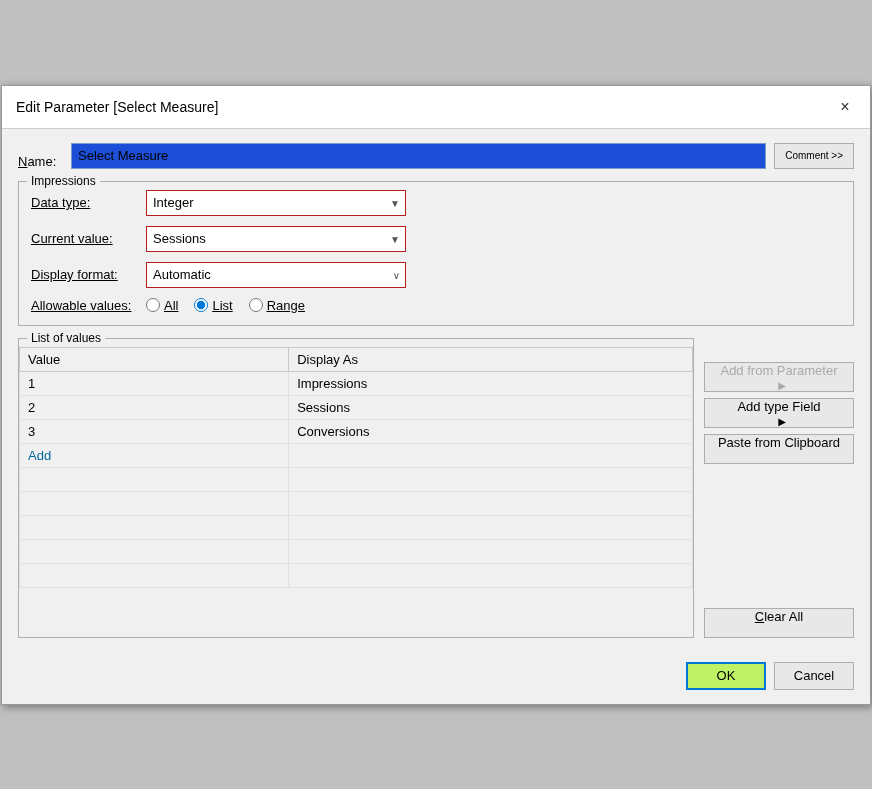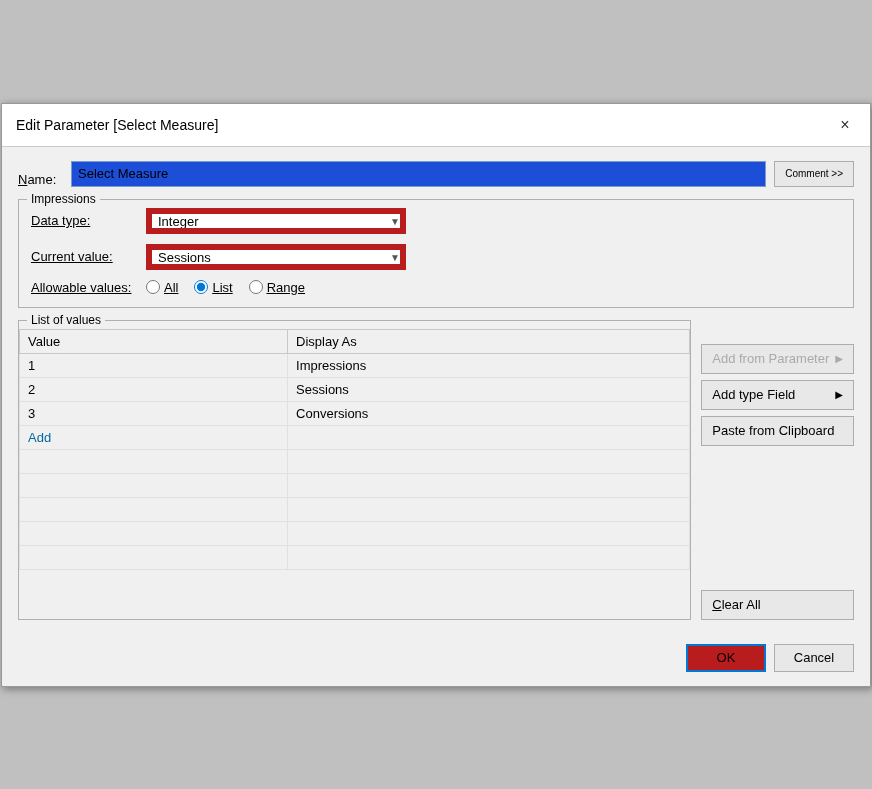--- a/index.html
+++ b/index.html
@@ -136,21 +136,21 @@
 
     .select-wrapper {
       position: relative;
       display: inline-block;
       width: 260px;
     }
 
     .select-wrapper select {
       width: 100%;
       height: 26px;
-      border: 6px solid #b91c1c;
+      border: 1px solid #b91c1c;
       background: #fff;
       padding: 0 6px;
       font-size: 13px;
       appearance: none;
       -webkit-appearance: none;
       cursor: pointer;
       padding-right: 24px;
     }
 
     .select-arrow {
@@ -236,20 +236,21 @@
       height: 30px;
       padding: 0 10px;
       border: 1px solid #adadad;
       background: #e8e8e8;
       cursor: pointer;
       font-size: 13px;
       display: flex;
       align-items: center;
       justify-content: space-between;
       white-space: nowrap;
+      flex-direction: column;
     }
 
     .side-btn:disabled {
       color: #aaa;
       cursor: default;
     }
 
     .side-btn .arrow {
       font-size: 10px;
       margin-left: 6px;
@@ -270,21 +271,21 @@
       width: 80px;
       height: 28px;
       border: 1px solid #adadad;
       background: #e8e8e8;
       cursor: pointer;
       font-size: 13px;
     }
 
     .footer-btn.primary {
       border: 2px solid #0078d7;
-      background: #b91c1c;
+      background: #bef264;
     }
 
     .col-value {
       width: 40%;
       margin-top: 22px;
     }
     .col-display {
       width: 60%;
     }
   </style>
@@ -330,20 +331,32 @@
         <div class="select-wrapper">
           <select>
             <option>Impressions</option>
             <option selected="">Sessions</option>
             <option>Conversions</option>
           </select>
           <span class="select-arrow">▼</span>
         </div>
       </div>
 
+      <div class="form-row">
+        <span class="field-label">Display <span style="text-decoration:underline">f</span>ormat:</span>
+        <div class="select-wrapper">
+          <select>
+            <option selected="">Automatic</option>
+            <option>Number</option>
+            <option>Currency</option>
+            <option>Percentage</option>
+          </select>
+          <span class="select-arrow">∨</span>
+        </div>
+      </div>
 
       <div class="form-row">
         <span class="field-label">Allowable values:</span>
         <div class="radio-group">
           <label class="radio-item">
             <input type="radio" name="allowable" style="">
             <span><span style="text-decoration:underline">A</span>ll</span>
           </label>
           <label class="radio-item">
             <input type="radio" name="allowable" checked="" style="">

